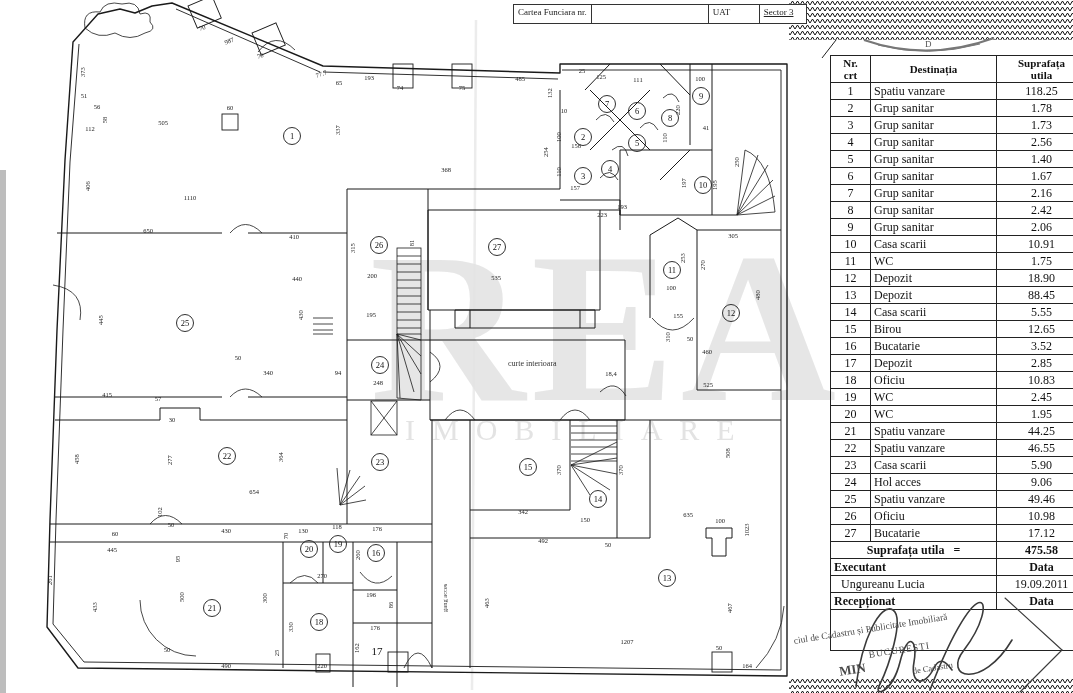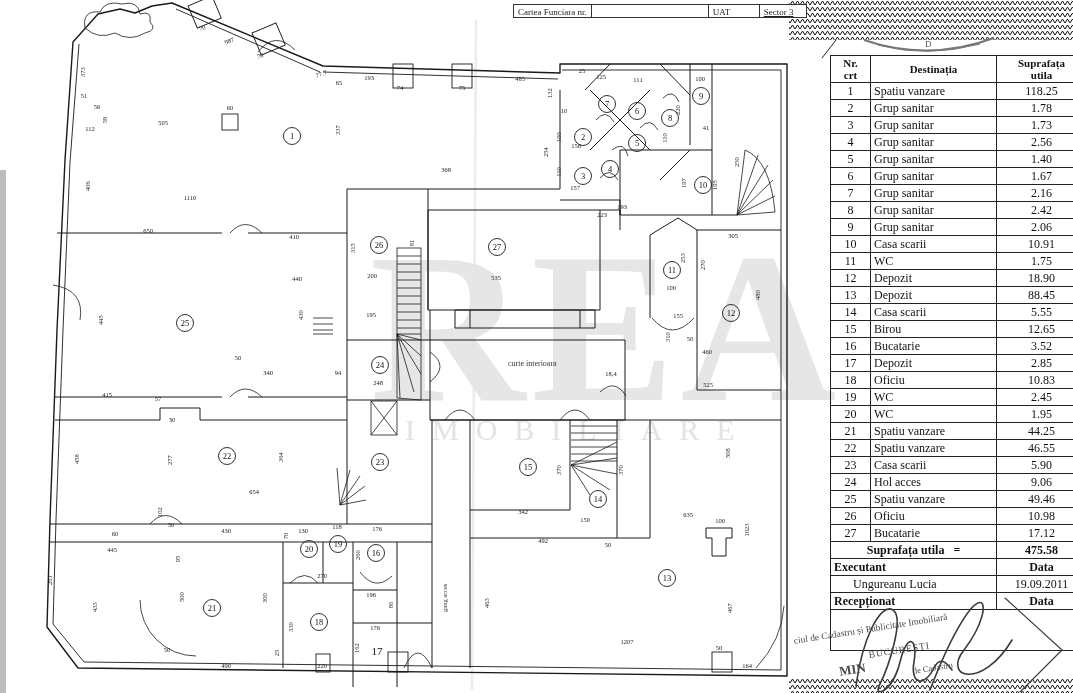--- a/index.html
+++ b/index.html
@@ -1,20 +1,20 @@
 <!DOCTYPE html>
 <html><head>
 <meta charset="utf-8">
 <style>
   html,body{margin:0;padding:0;background:#fff;}
   .stage{position:relative;width:1073px;height:693px;background:#fff;overflow:hidden;
          font-family:"Liberation Serif", serif;color:#111;}
   svg text{font-family:"Liberation Serif", serif;}
   
-  .cfbar{position:absolute;top:4px;left:513px;height:14px;display:flex;z-index:3;}
+  .cfbar{position:absolute;top:4px;left:513px;height:20px;display:flex;z-index:3;}
   .cfbar .cell{border:1px solid #333;font-size:9px;line-height:14px;padding:0 4px;
                background:#fff;white-space:nowrap;color:#222;}
   .cfbar .blank{width:108px;border-left:none;}
   .cfbar .uat{border-left:none;width:42px;}
   .cfbar .sector{border-left:none;width:38px;text-decoration:underline;}
   
   table.rooms{position:absolute;left:830px;top:55px;width:257px;border-collapse:collapse;
               z-index:3;background:transparent;}
   table.rooms td, table.rooms th{border:1.2px solid #222;font-size:12px;padding:0 3px;
               height:16px;line-height:15px;background:transparent;color:#111;}
@@ -549,21 +549,21 @@
     <tbody>
       <tr class="totalrow">
         <td colspan="2" class="lbl"><span>Suprafața utila</span>&nbsp;&nbsp;&nbsp;<span>=</span></td>
         <td class="c">475.58</td>
       </tr>
       <tr class="exec">
         <td colspan="2">Executant</td>
         <td class="c">Data</td>
       </tr>
       <tr>
-        <td colspan="2" style="padding-left:22px;">Ungureanu  Lucia</td>
+        <td colspan="2" style="padding-left:10px;">Ungureanu  Lucia</td>
         <td class="c">19.09.2011</td>
       </tr>
       <tr class="exec">
         <td colspan="2">Recepționat</td>
         <td class="c">Data</td>
       </tr>
       <tr class="stamprow">
         <td colspan="3"></td>
       </tr>
     </tbody>

